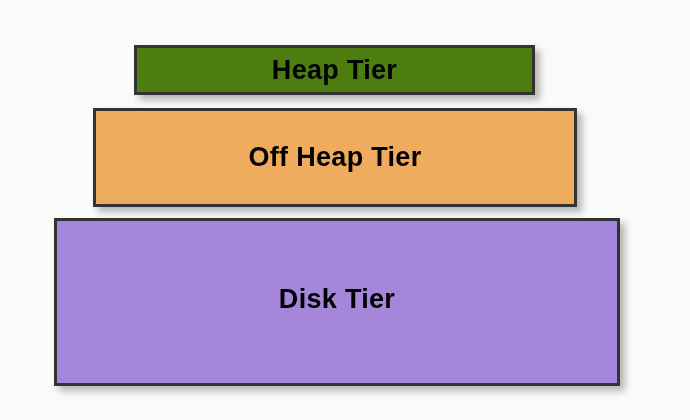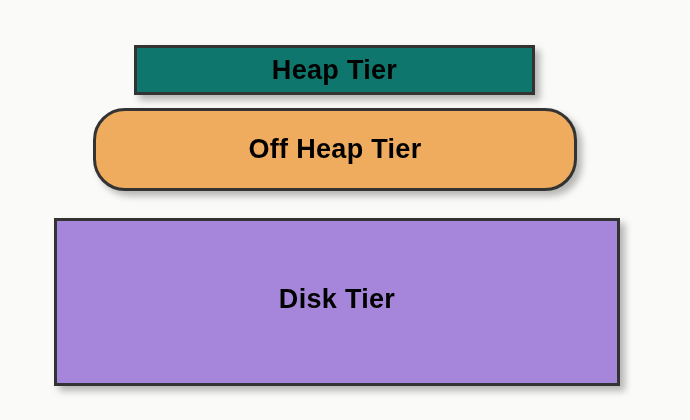--- a/index.html
+++ b/index.html
@@ -49,43 +49,42 @@
     top: 45px;
     width: 401px;
     height: 50px;
   }
 
   
   #tier-off-heap {
     left: 93px;
     top: 108px;
     width: 484px;
-    height: 83px;
-    border-radius: 32px;
+    height: 99px;
   }
 
   
   #tier-disk {
     left: 54px;
     top: 218px;
     width: 566px;
     height: 168px;
   }
 
   #tier-disk .tier-label {
     position: relative;
     top: -3px;
   }
 </style>
 </head>
 <body>
 
 <div id="diagram-canvas" style="background: rgb(250, 250, 248);">
 
-  <div class="tier-box" id="tier-heap" style="background-color: #0f766e; border-color: rgb(51, 51, 51);">
+  <div class="tier-box" id="tier-heap" style="background-color: #4d7c0f; border-color: rgb(51, 51, 51);">
     <span class="tier-label" style="color: rgb(0, 0, 0);">Heap Tier</span>
   </div>
 
   <div class="tier-box" id="tier-off-heap" style="background-color: rgb(239, 171, 94); border-color: rgb(51, 51, 51);">
     <span class="tier-label" style="color: rgb(0, 0, 0);">Off Heap Tier</span>
   </div>
 
   <div class="tier-box" id="tier-disk" style="background-color: rgb(165, 134, 218); border-color: rgb(51, 51, 51);">
     <span class="tier-label" style="color: rgb(0, 0, 0);">Disk Tier</span>
   </div>

